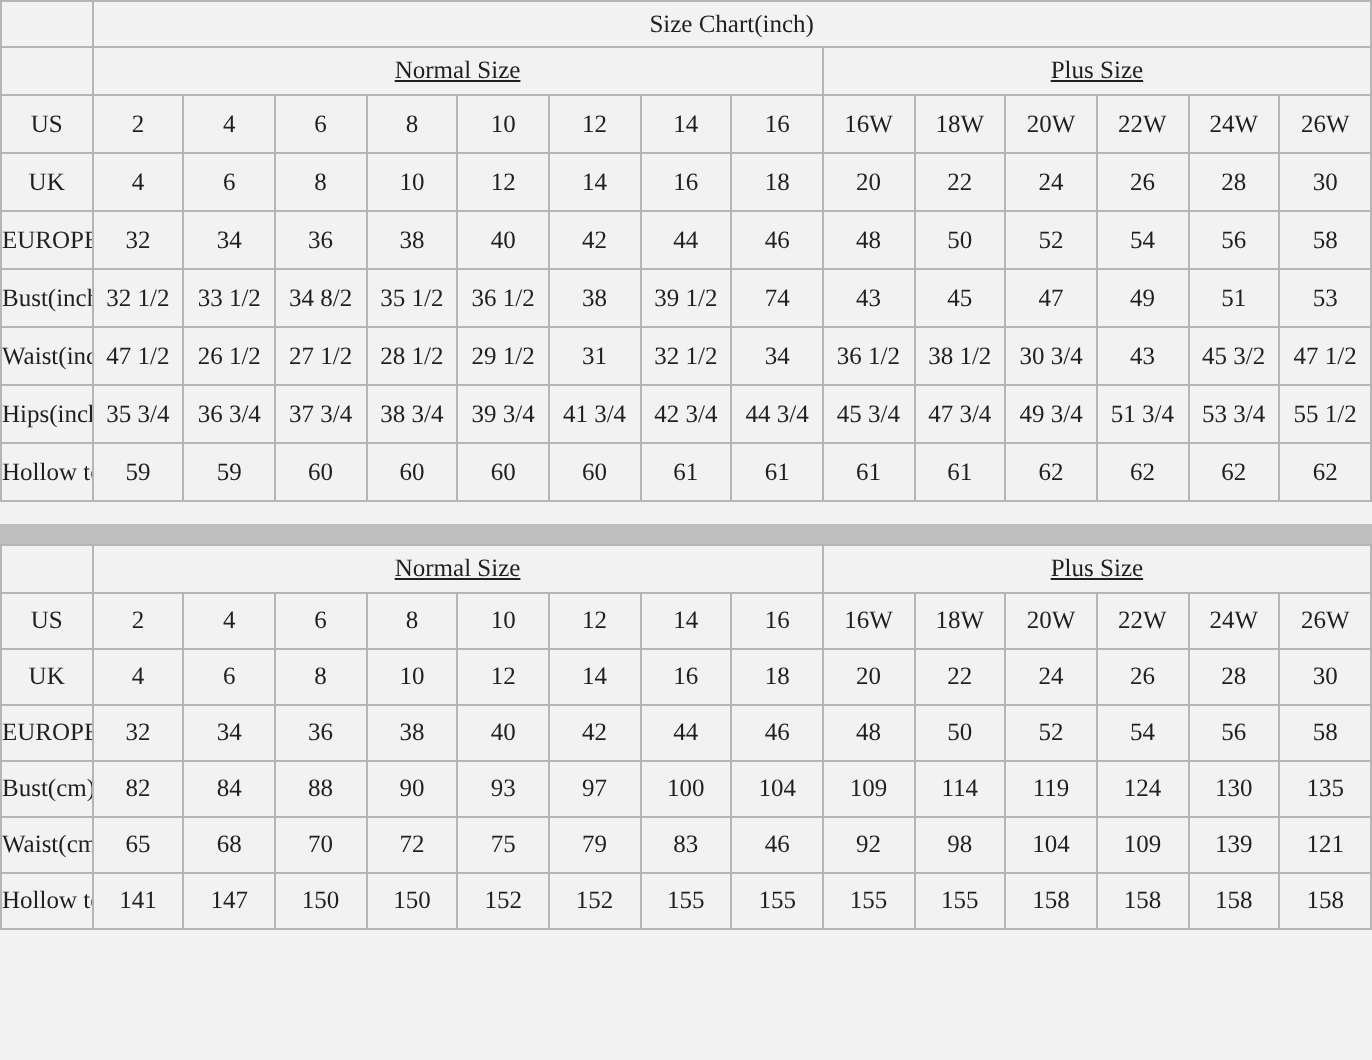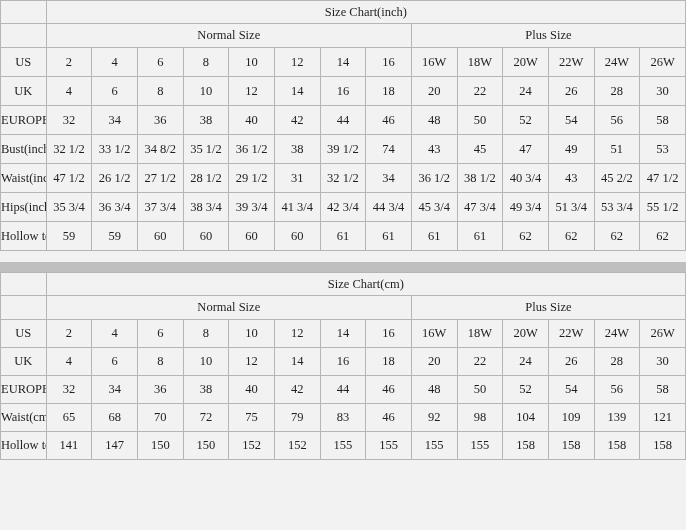--- a/index.html
+++ b/index.html
@@ -62,21 +62,21 @@
   .blank-cell {
     background: #f2f2f2;
   }
   .label-cell {
     font-size: 13.5px;
     text-align: center;
   }
   .first table.size-table td { height: 28px; }
   .second table.size-table td { height: 27px; }
   .first .title-cell, .second .title-cell { height: 22px !important; }
-  .first .group-cell, .second .group-cell { height: 23px !important; }
+  .first .group-cell, .second .group-cell { height: 23px !important; text-decoration: underline; }
   .small-val { font-size: 12px; margin-left: 40px; }
 </style>
 </head>
 <body>
 
 <div class="page">
 
   <div class="chart-block first">
     <table class="size-table">
       <tbody>
@@ -162,23 +162,23 @@
           <td class="small-val">47 1/2</td>
           <td class="small-val">26 1/2</td>
           <td class="small-val">27 1/2</td>
           <td class="small-val">28 1/2</td>
           <td class="small-val">29 1/2</td>
           <td class="small-val">31</td>
           <td class="small-val">32 1/2</td>
           <td class="small-val">34</td>
           <td class="small-val">36 1/2</td>
           <td class="small-val">38 1/2</td>
-          <td class="small-val">40 3/4</td>
+          <td class="small-val">30 3/4</td>
           <td class="small-val">43</td>
-          <td class="small-val">45 2/2</td>
+          <td class="small-val">45 3/2</td>
           <td class="small-val">47 1/2</td>
         </tr>
         <tr>
           <td class="label-cell">Hips(inch)</td>
           <td class="small-val">35 3/4</td>
           <td class="small-val">36 3/4</td>
           <td class="small-val">37 3/4</td>
           <td class="small-val">38 3/4</td>
           <td class="small-val">39 3/4</td>
           <td class="small-val">41 3/4</td>
@@ -209,24 +209,20 @@
           <td>62</td>
         </tr>
       </tbody>
     </table>
   </div>
 
   <div class="chart-block second">
     <table class="size-table">
       <tbody>
         <tr>
-          <td class="title-cell blank-cell"></td>
-          <td class="title-cell" colspan="14">Size Chart(cm)</td>
-        </tr>
-        <tr>
           <td class="group-cell blank-cell"></td>
           <td class="group-cell" colspan="8">Normal Size</td>
           <td class="group-cell" colspan="6">Plus Size</td>
         </tr>
         <tr>
           <td class="label-cell">US</td>
           <td>2</td>
           <td>4</td>
           <td>6</td>
           <td>8</td>
@@ -269,20 +265,37 @@
           <td>44</td>
           <td>46</td>
           <td>48</td>
           <td>50</td>
           <td>52</td>
           <td>54</td>
           <td>56</td>
           <td>58</td>
         </tr>
         <tr>
+          <td class="label-cell">Bust(cm)</td>
+          <td>82</td>
+          <td>84</td>
+          <td>88</td>
+          <td>90</td>
+          <td>93</td>
+          <td>97</td>
+          <td>100</td>
+          <td>104</td>
+          <td>109</td>
+          <td>114</td>
+          <td>119</td>
+          <td>124</td>
+          <td>130</td>
+          <td>135</td>
+        </tr>
+        <tr>
           <td class="label-cell">Waist(cm)</td>
           <td>65</td>
           <td>68</td>
           <td>70</td>
           <td>72</td>
           <td>75</td>
           <td>79</td>
           <td>83</td>
           <td>46</td>
           <td>92</td>

